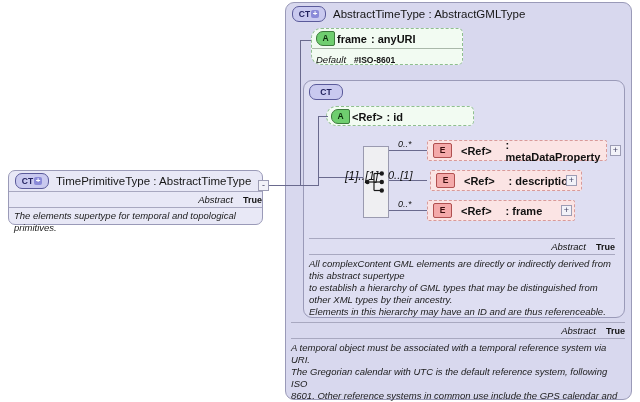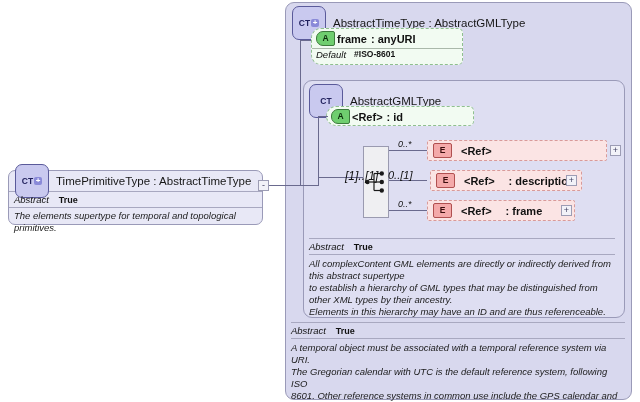--- a/index.html
+++ b/index.html
@@ -36,21 +36,21 @@
     gap: 7px;
     white-space: nowrap;
   }
   .ct-icon {
     display: inline-flex;
     align-items: center;
     justify-content: center;
     gap: 1px;
     height: 14px;
     min-width: 26px;
-    padding: 9px 3px;
+    padding: 0 3px;
     border: 1px solid #5a5a9a;
     border-radius: 7px;
     background: #c9c9ef;
     font-size: 8.5px;
     font-weight: bold;
     color: #22225e;
     letter-spacing: 0px;
     line-height: 1;
   }
   .ct-plus {
@@ -111,21 +111,21 @@
     color: #111;
   }
   .attr-type {
     margin-left: 4px;
     font-size: 11px;
     font-weight: bold;
     color: #111;
   }
   .attr-default {
     display: flex;
-    align-items: flex-start;
+    align-items: flex-end;
     height: 16px;
     border-top: 1px solid #aab8aa;
     padding-left: 4px;
     gap: 8px;
   }
   .kw {
     font-size: 9.5px;
     font-style: italic;
     color: #111;
   }
@@ -192,20 +192,21 @@
   .doc-sep {
     border-top: 1px solid #a8a8c0;
     height: 0;
     width: 100%;
   }
   .doc-abstract {
     display: flex;
     align-items: center;
     gap: 10px;
     height: 15px;
+    justify-content: flex-end;
   }
   .doc-abstract .lbl { font-size: 9.5px; font-style: italic; color: #111; }
   .doc-abstract .val { font-size: 9px; font-weight: bold; color: #111; }
   .doc-text {
     font-size: 9.5px;
     font-style: italic;
     color: #1b1b1b;
     line-height: 12px;
     white-space: pre-line;
   }
@@ -282,21 +283,20 @@
     <span class="kw-val">#ISO-8601</span>
   </div>
 </div>
 
 <div class="panel lilac-inner" style="left:303px; top:80px; width:322px; height:238px;"></div>
 
 <div class="type-header" style="left:309px; top:84px;">
   <span class="ct-icon">
     <span>CT</span>
   </span>
-  <span class="type-title">AbstractGMLType</span>
 </div>
 
 <div class="attr-box pent" style="left:326px; top:106px; width:148px; height:20px;">
   <div class="attr-row">
     <span class="a-icon">A</span>
     <span class="attr-name">&lt;Ref&gt;</span>
     <span class="attr-type">: id</span>
   </div>
 </div>
 
@@ -322,20 +322,21 @@
     <circle cx="16.8" cy="21.5" r="2.2" fill="#1a1a1a"></circle>
   </svg>
 </div>
 <div class="kw" style="position:absolute; left:345px; top:169px; font-size:12px;">[1]..[1]</div>
 
 <div class="line-h" style="left:389px; top:150px; width:38px;"></div>
 <div class="kw" style="position:absolute; left:398px; top:139px; font-size:9px;">0..*</div>
 <div class="elem-box" style="left:427px; top:140px; width:180px; height:21px;">
   <span class="e-icon">E</span>
   <span class="e-name">&lt;Ref&gt;</span>
+  <span class="e-type">: metaDataProperty</span>
 </div>
 <div class="expand-btn" style="left:610px; top:145px;">+</div>
 
 <div class="line-h" style="left:389px; top:180px; width:38px;"></div>
 <div class="kw" style="position:absolute; left:388px; top:169px; font-size:11px;">0..[1]</div>
 <div class="elem-box" style="left:430px; top:170px; width:152px; height:21px;">
   <span class="e-icon">E</span>
   <span class="e-name">&lt;Ref&gt;</span>
   <span class="e-type">: description</span>
 </div>

